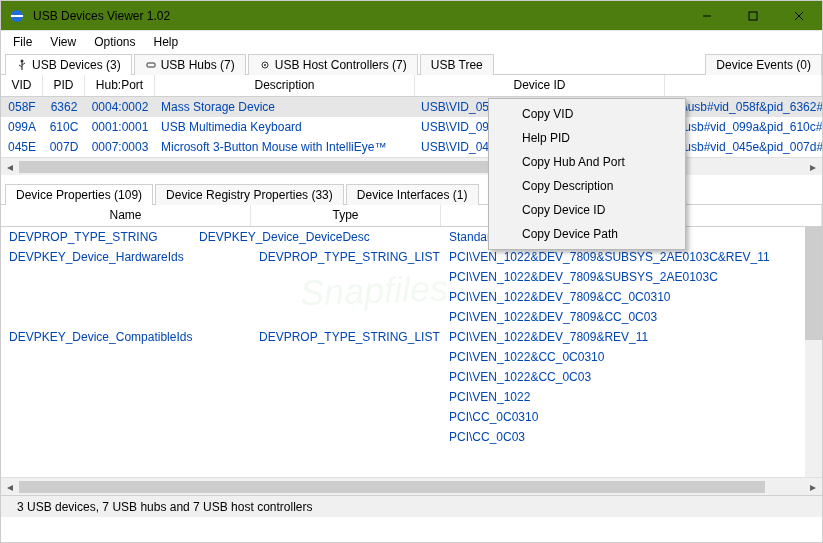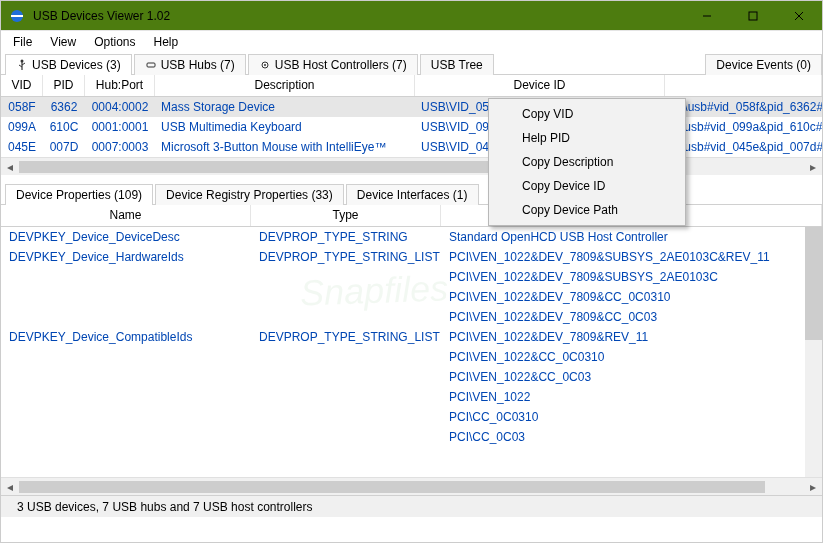--- a/index.html
+++ b/index.html
@@ -196,22 +196,22 @@
       <div class="tab">Device Interfaces (1)</div>
     </div>
 
   <div class="props-header">
     <div class="pcol pcol-name">Name</div>
     <div class="pcol pcol-type">Type</div>
     <div class="pcol pcol-val"></div>
   </div>
   <div class="props-body" id="props-body">
     <div class="prow">
+        <div class="pc type">DEVPROP_TYPE_STRING</div>
         <div class="pc name">DEVPKEY_Device_DeviceDesc</div>
-        <div class="pc type">DEVPROP_TYPE_STRING</div>
         <div class="pc val">Standard OpenHCD USB Host Controller</div>
       </div>
       <div class="prow">
         <div class="pc name">DEVPKEY_Device_HardwareIds</div>
         <div class="pc type">DEVPROP_TYPE_STRING_LIST</div>
         <div class="pc val">PCI\VEN_1022&amp;DEV_7809&amp;SUBSYS_2AE0103C&amp;REV_11</div>
       </div>
       <div class="prow">
         <div class="pc name"></div>
         <div class="pc type"></div>
@@ -270,18 +270,19 @@
   </div>
 
   <div class="statusbar">
     <span>3 USB devices, 7 USB hubs and 7 USB host controllers</span>
   </div>
 </div>
 
 <div class="context-menu" id="context-menu">
     <div class="cm-item">Copy VID</div>
     <div class="cm-item">Help PID</div>
+    <div class="cm-item">Copy Hub And Port</div>
     <div class="cm-item">Copy Description</div>
     <div class="cm-item">Copy Device ID</div>
     <div class="cm-item">Copy Device Path</div>
   </div>
 
 <div class="watermark">Snapfiles</div>
 
 </body></html>

